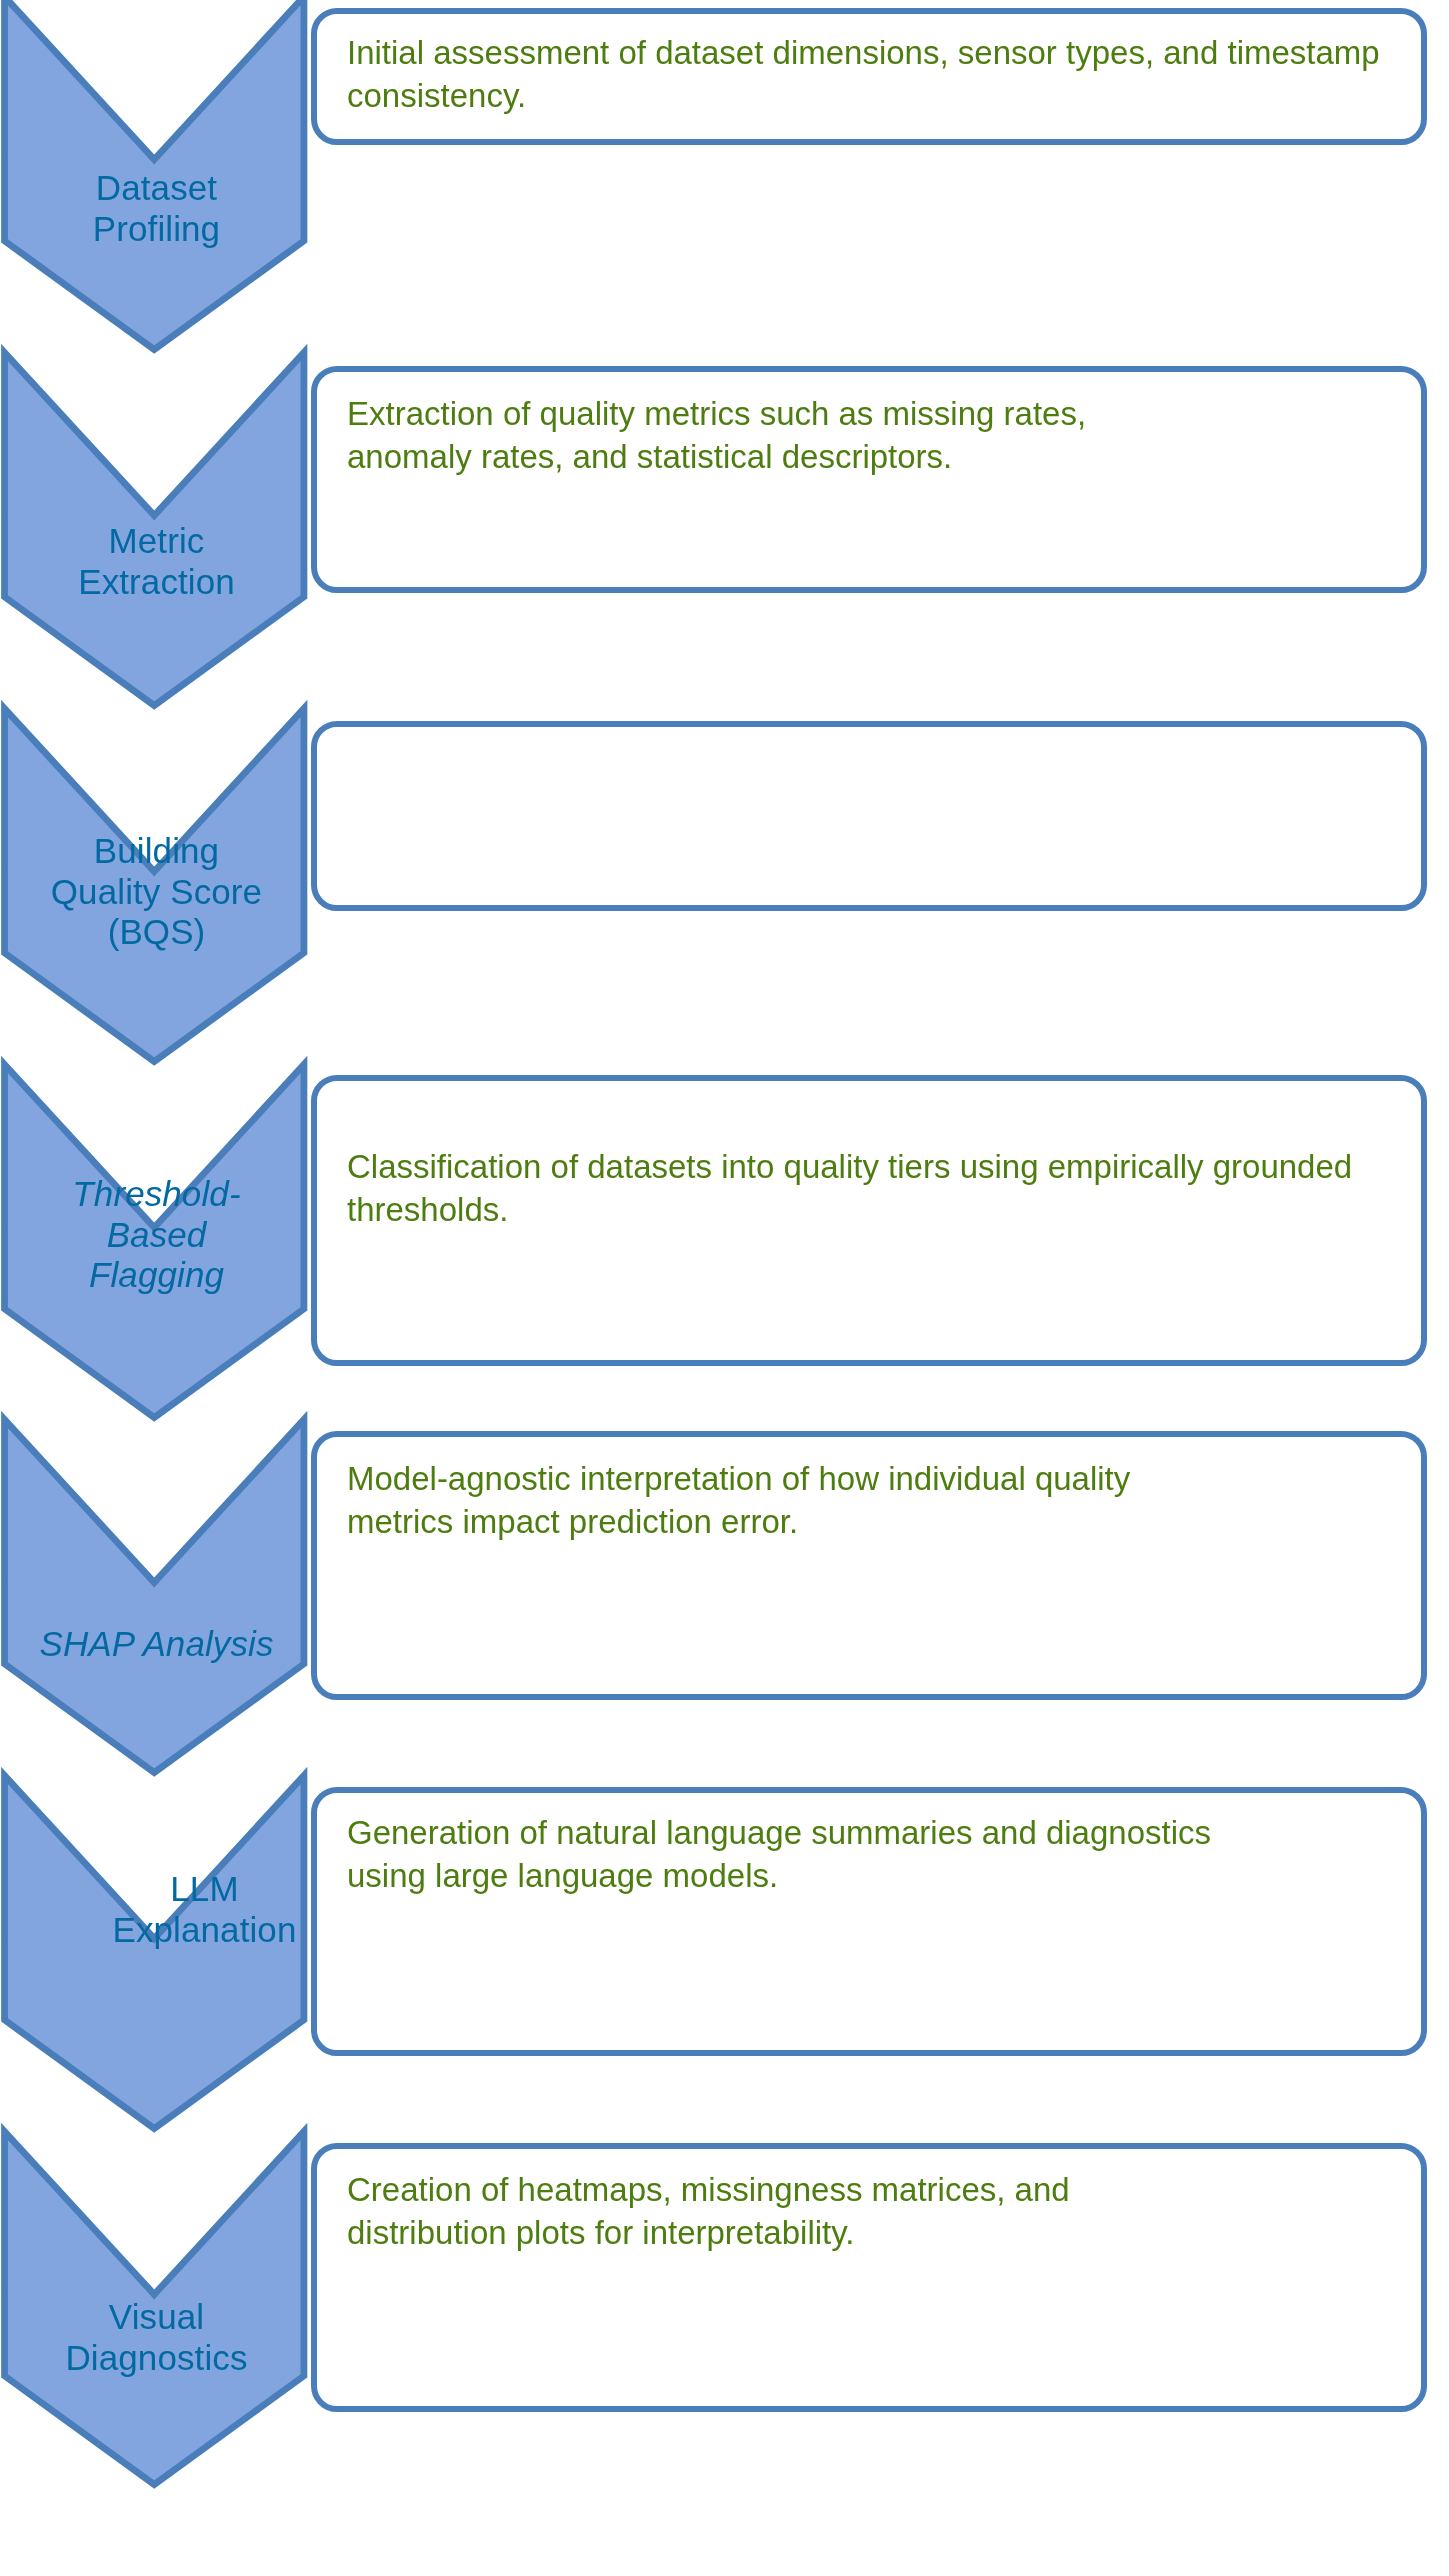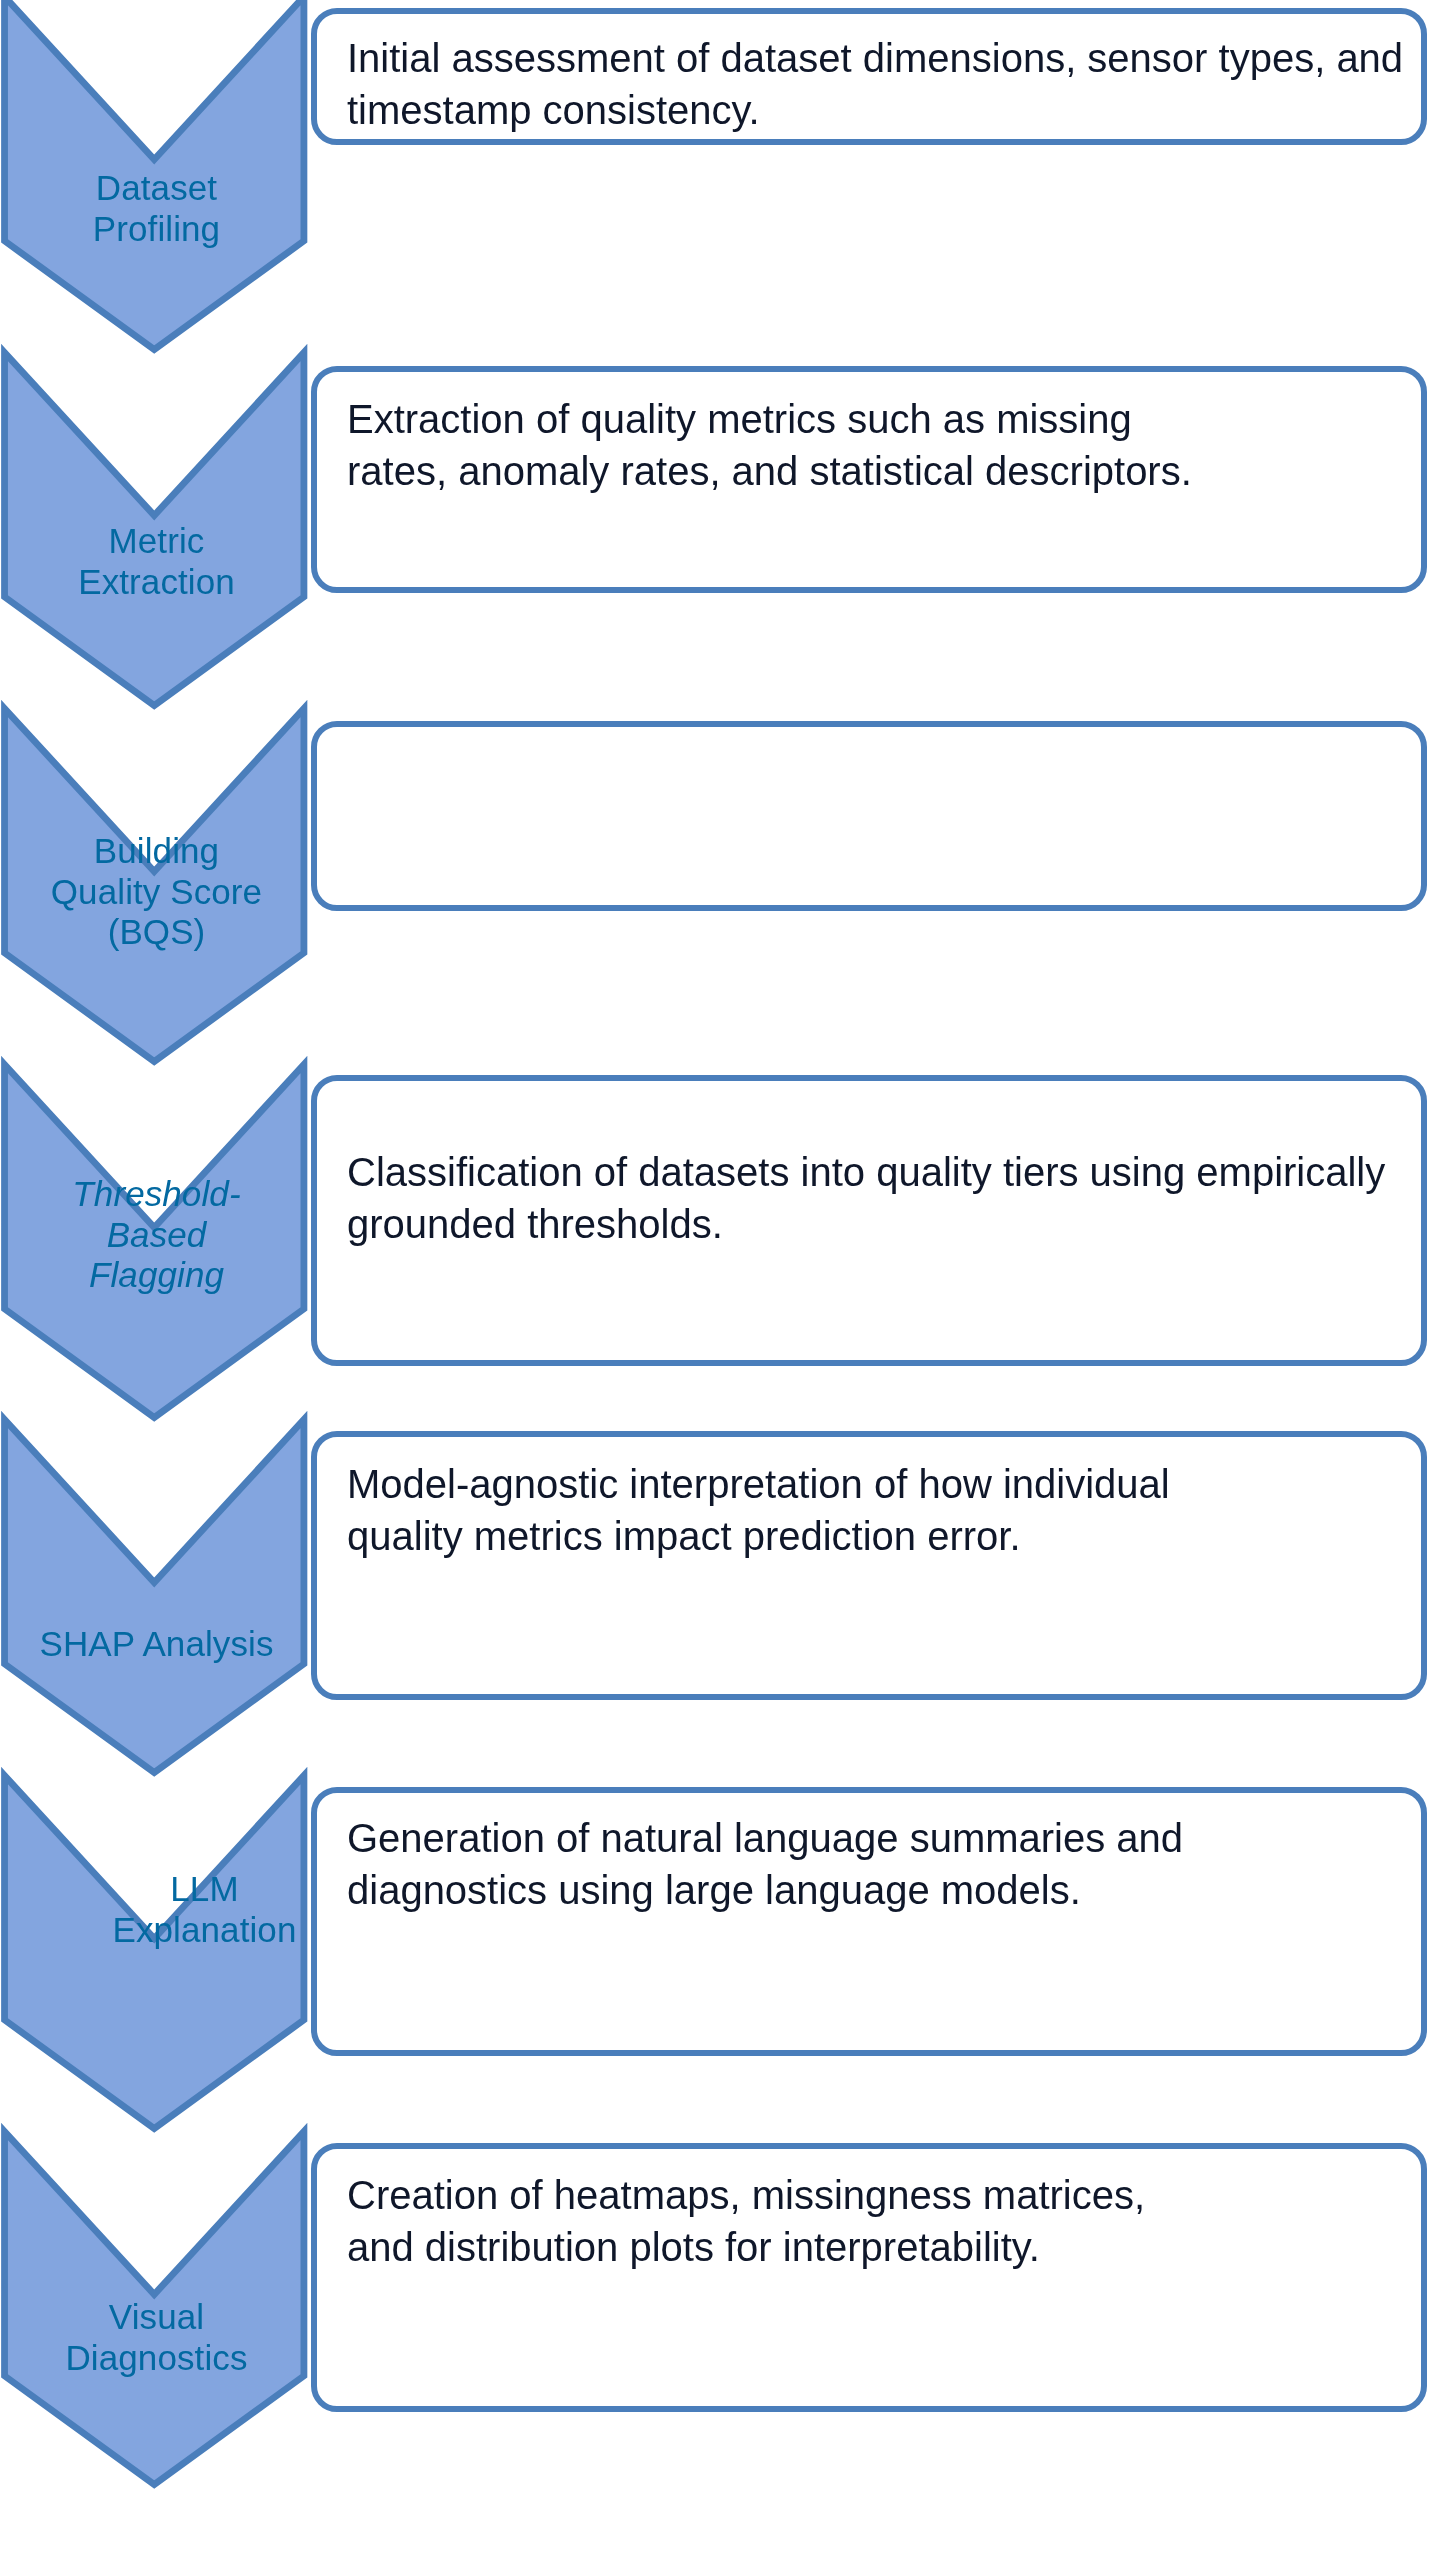--- a/index.html
+++ b/index.html
@@ -29,22 +29,22 @@
     position:absolute;
     background:#ffffff;
     border:6.8px solid #4A7EBB;
     border-radius:26px;
     box-sizing:border-box;
   }
   .box-text{
     position:absolute;
     left:36px;
     right:26px;
-    color:#0f172a;
-    font-size:40px;
+    color:#4d7c0f;
+    font-size:33px;
     line-height:1.30;
     white-space:pre-line;
   }
 </style>
 </head>
 <body>
 
 <div id="stage">
 
   <div class="chev" style="top:-7.6px;height:362px;">
@@ -90,21 +90,21 @@
 Flagging</div>
 
   <div class="box" style="top:1075px;left:311px;width:1116px;height:291px;"></div>
   <div class="box-text" style="top:1146px;left:347px;width:1065px;">Classification of datasets into quality tiers using empirically grounded thresholds.</div>
 
   <div class="chev" style="top:1415px;height:362px;">
     <svg viewBox="0 0 414 480" preserveAspectRatio="none">
       <polygon class="chev-body" points="6,6 204,222 402,6 402,330 204,474 6,330"></polygon>
     </svg>
   </div>
-  <div class="chev-label" style="top:1624px;">SHAP Analysis</div>
+  <div class="chev-label" style="top:1624px;font-style:italic;">SHAP Analysis</div>
 
   <div class="box" style="top:1431px;left:311px;width:1116px;height:269px;"></div>
   <div class="box-text" style="top:1458px;left:347px;width:831px;">Model-agnostic interpretation of how individual quality metrics impact prediction error.</div>
 
   <div class="chev" style="top:1771px;height:362px;">
     <svg viewBox="0 0 414 480" preserveAspectRatio="none">
       <polygon class="chev-body" points="6,6 204,222 402,6 402,330 204,474 6,330"></polygon>
     </svg>
   </div>
   <div class="chev-label" style="top:1869px;padding-left:48px;">LLM

